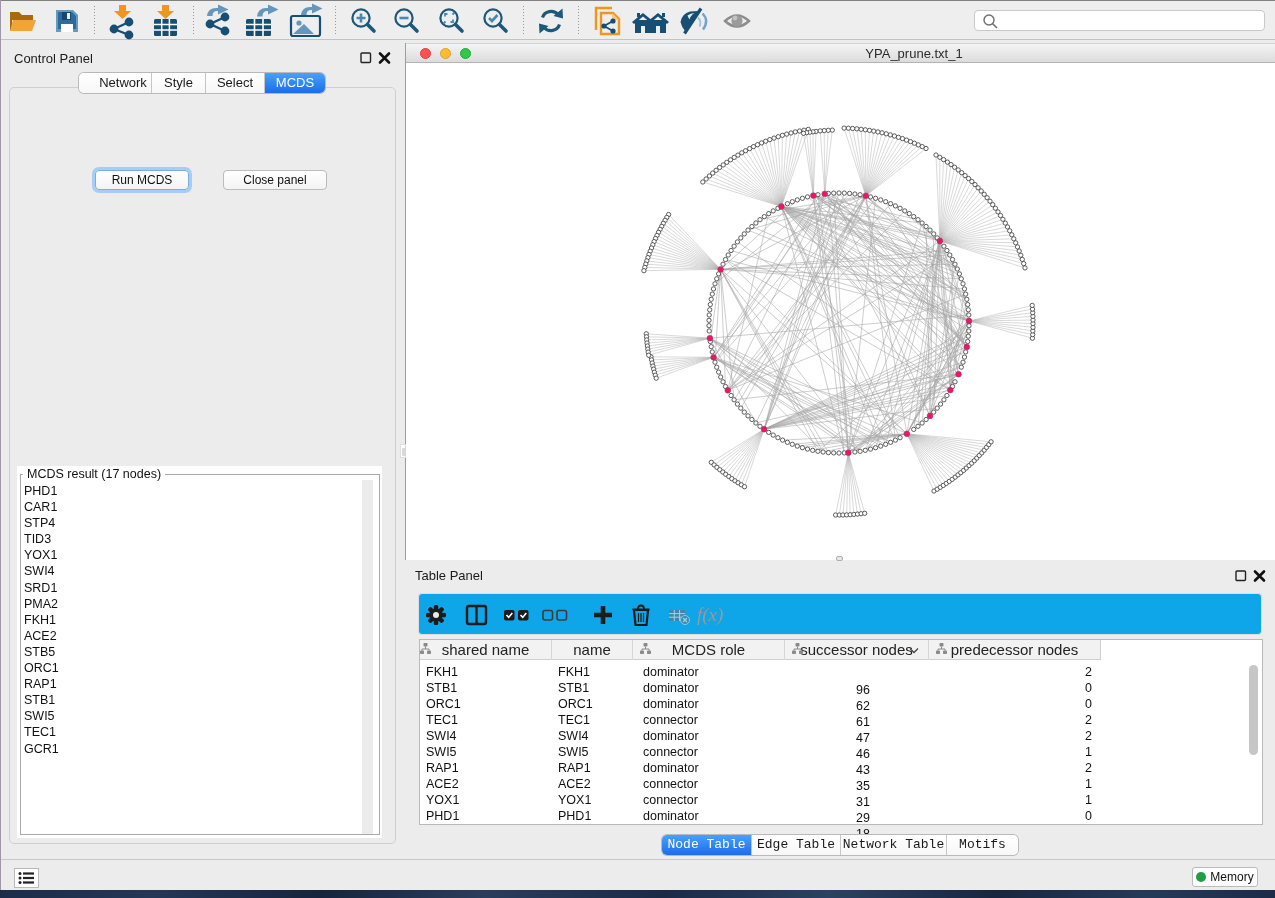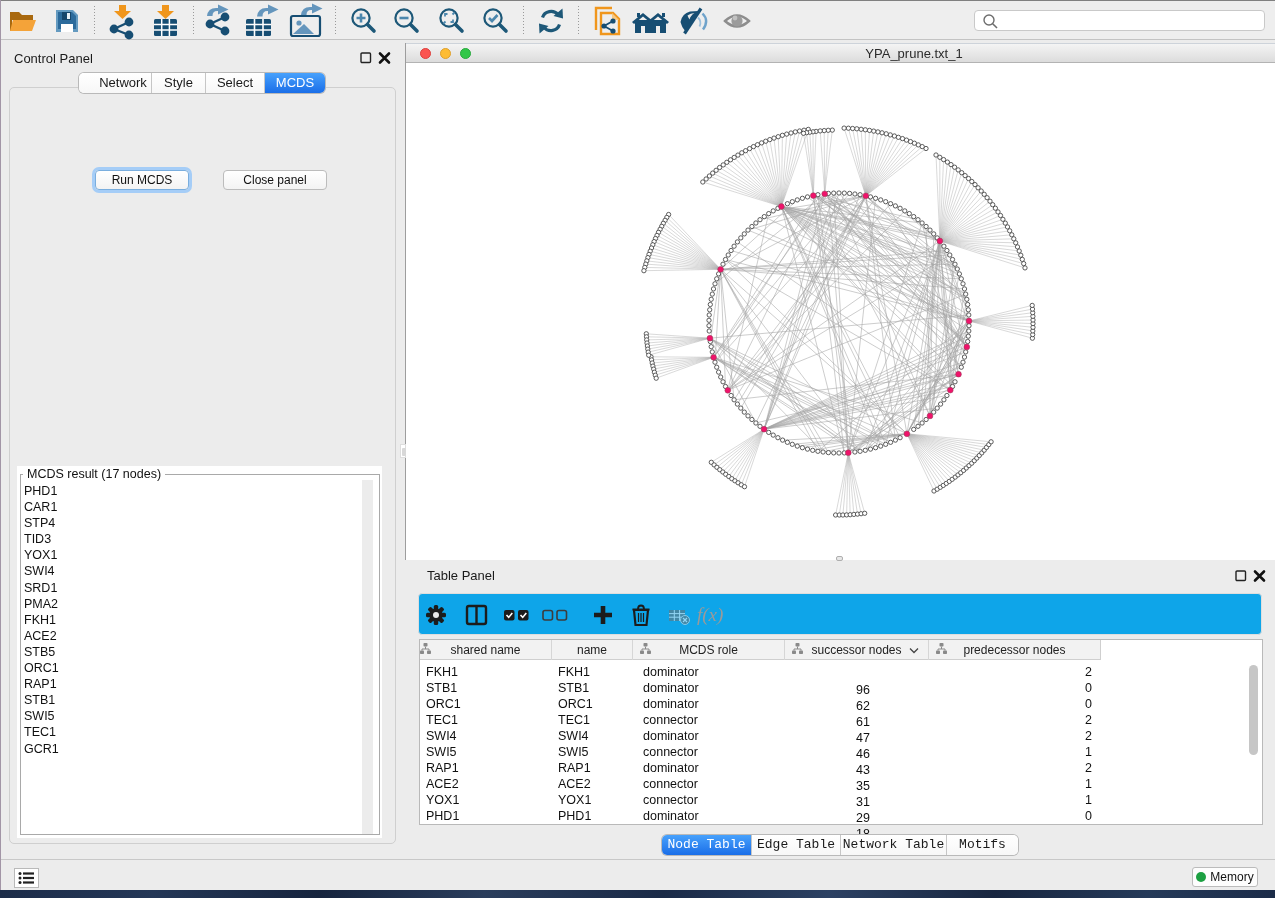--- a/index.html
+++ b/index.html
@@ -56,36 +56,36 @@
   background:#ffffff; border-left:1px solid #9d9d9d; }
 #nettitle { position:absolute; left:0; top:0; width:870px; height:20px;
   background:linear-gradient(#f4f4f4,#dcdcdc); border-bottom:1px solid #b3b3b3;
   border-top:1px solid #cdd3da; }
 #nettitle .t { position:absolute; left:73px; width:870px; text-align:center; top:2px;
   font-size:13px; color:#2b2b2b; }
 .light { position:absolute; top:3.5px; width:11px; height:11px; border-radius:50%; }
 
 
 #tpanel { position:absolute; left:405px; top:560px; width:870px; height:302px; background:#ececec; }
-#tp-title { position:absolute; left:22px; top:8px; font-size:13px; color:#1a1a1a; }
+#tp-title { position:absolute; left:10px; top:8px; font-size:13px; color:#1a1a1a; }
 #tp-toolbar { position:absolute; left:13px; top:33px; width:844px; height:42px;
   background:#0ea5e9; border:1px solid #dedede; border-radius:4px; }
 #tp-table { position:absolute; left:14px; top:79px; width:844px; height:186px;
   background:#ffffff; border:1px solid #b9b9b9; }
 #tp-rows .row { position:relative; height:16px; }
 #tp-rows .row i { position:absolute; top:0; height:16px; line-height:16px; font-style:normal; white-space:nowrap; }
 #tp-rows .row i:nth-child(1) { left:6px; }
 #tp-rows .row i:nth-child(2) { left:138px; }
 #tp-rows .row i:nth-child(3) { left:223px; }
 #tp-rows .row i:nth-child(4) { left:436px; width:72px; text-align:left;margin-top:18px; }
 #tp-rows .row i:nth-child(5) { left:600px; width:72px; text-align:right; }
 #tp-rows { position:absolute; left:0; top:24px; width:842px; font-size:12.5px; color:#111; }
 #tp-head { position:absolute; left:0; top:0; width:681px; height:20px;
   background:#f2f2f2; border-bottom:1px solid #cfcfcf; border-right:1px solid #cfcfcf;
-  font-size:12px; color:#222; }
+  font-size:15px; color:#222; }
 #tp-head .col { position:absolute; top:0; height:20px; line-height:20px; text-align:center;
   border-right:1px solid #d6d6d6; }
 #tp-scroll { position:absolute; right:3px; top:2px; width:11px; height:170px; }
 #tp-thumb { position:absolute; left:1px; top:23px; width:9px; height:90px;
   background:#c6c6c6; border-radius:5px; }
 #bottabs { position:absolute; left:257px; top:275px; height:20px; display:flex;
   font-size:13px; border-radius:5px; box-shadow:0 0 0 1px #b9b9b9; background:#fff; }
 #bottabs .tab { text-align:center; line-height:19px; color:#1a1a1a;
   border-right:1px solid #c6c6c6; background:linear-gradient(#ffffff,#f7f7f7);font-family:Liberation Mono, monospace; }
 #bottabs .tab:first-child { border-radius:5px 0 0 5px; }

